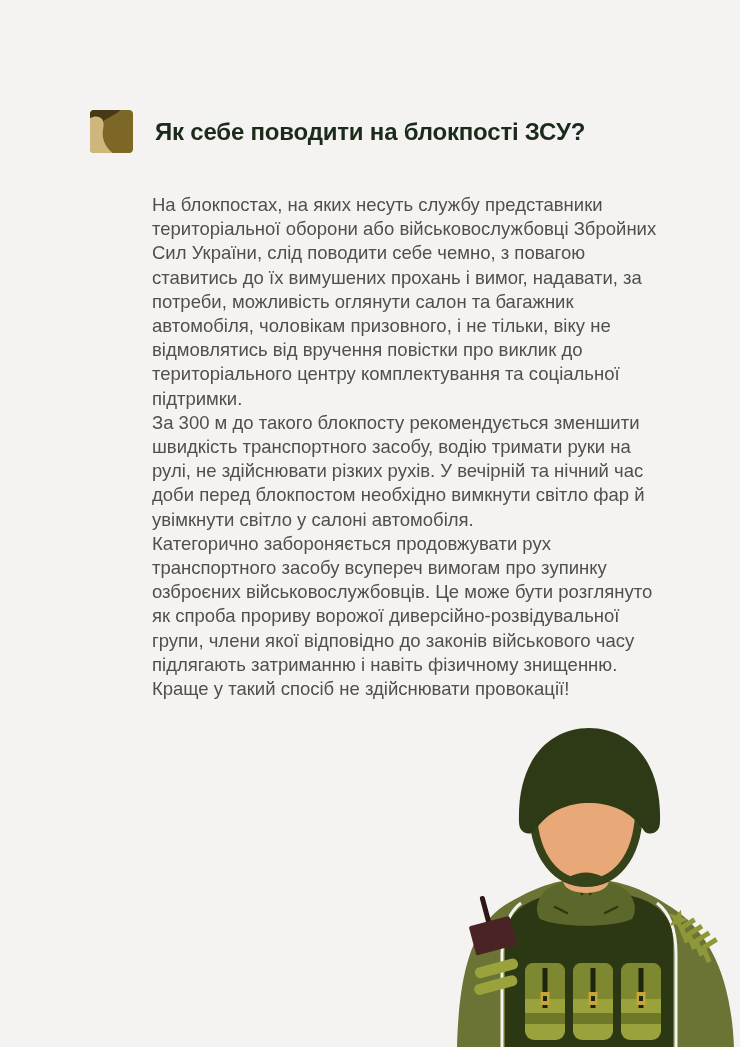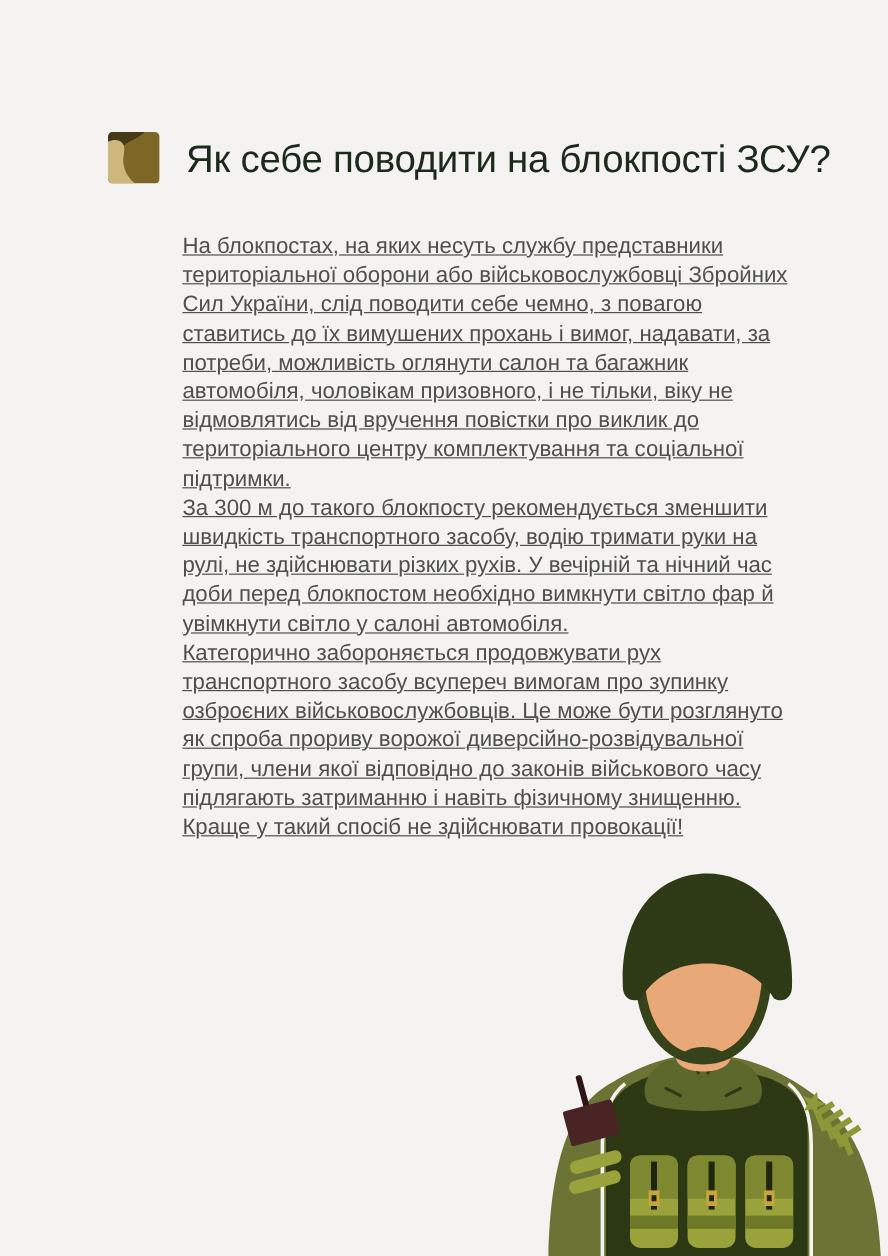--- a/index.html
+++ b/index.html
@@ -9,29 +9,29 @@
     font-family:"Liberation Sans","DejaVu Sans",sans-serif;
     position:relative;overflow:hidden;
   }
   .page{position:absolute;inset:0;}
   .header{
     position:absolute;left:90px;top:110px;
     display:flex;align-items:center;gap:22px;
   }
   .camo-icon{width:43px;height:43px;border-radius:4px;flex:0 0 auto;}
   .title{
-    margin:0;font-size:32px;line-height:30px;font-weight:400;
+    margin:0;font-size:24px;line-height:30px;font-weight:700;
     letter-spacing:-0.2px;color:var(--title,#1b2a1b);white-space:nowrap;
   }
   .article{
     position:absolute;left:152px;top:193px;width:565px;
     color:var(--body_text,#50504b);
     font-size:18.5px;line-height:24.2px;
   }
-  .article p{margin:0;white-space:pre-line;text-decoration:underline;}
+  .article p{margin:0;white-space:pre-line;}
   .soldier{
     position:absolute;left:455px;top:722px;width:285px;height:325px;
   }
   
   .f-helmet{fill:var(--helmet)}
   .f-skin{fill:var(--skin)} .f-strap{fill:var(--strap)} .s-strap{stroke:var(--strap)}
   .f-uniform{fill:var(--uniform)} .f-vest{fill:var(--vest)} .s-vest{stroke:var(--vest)}
   .f-collar{fill:var(--collar)}
   .f-pouch{fill:var(--pouch)} .f-flap{fill:var(--pouch_flap)} .f-band{fill:var(--pouch_band)}
   .f-pstrap{fill:var(--pouch_strap)} .f-buckle{fill:var(--buckle)}

